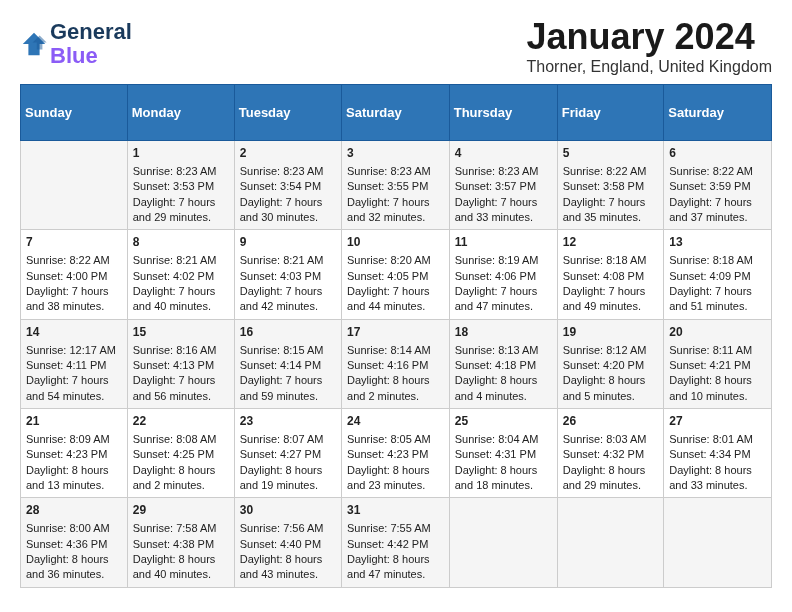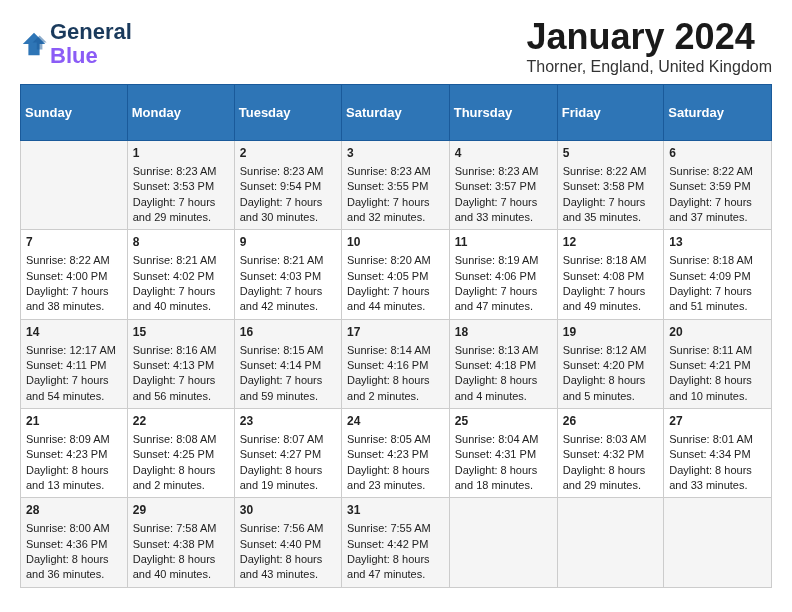--- a/index.html
+++ b/index.html
@@ -112,21 +112,21 @@
         <th>Saturday</th>
         <th>Thursday</th>
         <th>Friday</th>
         <th>Saturday</th>
       </tr>
   </thead>
   <tbody id="calendar-body">
   <tr>
         <td></td>
         <td><span class="day-number">1</span><span>Sunrise: 8:23 AM</span><br><span>Sunset: 3:53 PM</span><br><span>Daylight: 7 hours</span><br><span>and 29 minutes.</span></td>
-        <td><span class="day-number">2</span><span>Sunrise: 8:23 AM</span><br><span>Sunset: 9:54 PM</span><br><span>Daylight: 7 hours</span><br><span>and 30 minutes.</span></td>
+        <td><span class="day-number">2</span><span>Sunrise: 8:23 AM</span><br><span>Sunset: 3:54 PM</span><br><span>Daylight: 7 hours</span><br><span>and 30 minutes.</span></td>
         <td><span class="day-number">3</span><span>Sunrise: 8:23 AM</span><br><span>Sunset: 3:55 PM</span><br><span>Daylight: 7 hours</span><br><span>and 32 minutes.</span></td>
         <td><span class="day-number">4</span><span>Sunrise: 8:23 AM</span><br><span>Sunset: 3:57 PM</span><br><span>Daylight: 7 hours</span><br><span>and 33 minutes.</span></td>
         <td><span class="day-number">5</span><span>Sunrise: 8:22 AM</span><br><span>Sunset: 3:58 PM</span><br><span>Daylight: 7 hours</span><br><span>and 35 minutes.</span></td>
         <td><span class="day-number">6</span><span>Sunrise: 8:22 AM</span><br><span>Sunset: 3:59 PM</span><br><span>Daylight: 7 hours</span><br><span>and 37 minutes.</span></td>
       </tr>
       <tr>
         <td><span class="day-number">7</span><span>Sunrise: 8:22 AM</span><br><span>Sunset: 4:00 PM</span><br><span>Daylight: 7 hours</span><br><span>and 38 minutes.</span></td>
         <td><span class="day-number">8</span><span>Sunrise: 8:21 AM</span><br><span>Sunset: 4:02 PM</span><br><span>Daylight: 7 hours</span><br><span>and 40 minutes.</span></td>
         <td><span class="day-number">9</span><span>Sunrise: 8:21 AM</span><br><span>Sunset: 4:03 PM</span><br><span>Daylight: 7 hours</span><br><span>and 42 minutes.</span></td>
         <td><span class="day-number">10</span><span>Sunrise: 8:20 AM</span><br><span>Sunset: 4:05 PM</span><br><span>Daylight: 7 hours</span><br><span>and 44 minutes.</span></td>

